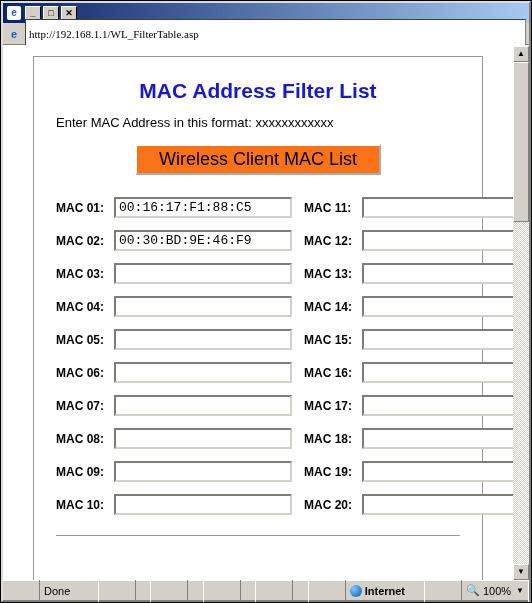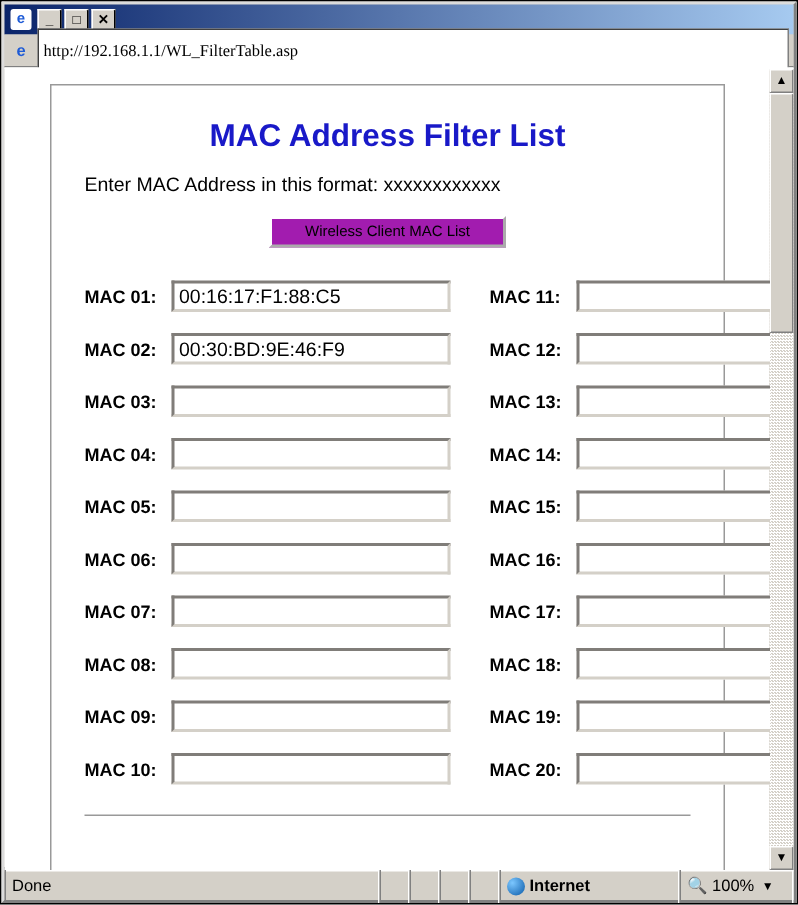--- a/index.html
+++ b/index.html
@@ -142,53 +142,54 @@
     margin-bottom:12px;
   }
   .subhead {
     text-align:left;
     font-size:13px;
     font-family: Arial;
     margin-bottom:14px;
   }
   .btn-row { text-align:center; margin-bottom:22px; }
   .big-btn {
-    background:#a21caf;
+    background:#f97316;
     border:2px outset #fff;
     padding:3px 22px;
-    font-size:10px;
+    font-size:18px;
     font-family: Arial;
     cursor:default;
   }
   .mac-grid {
     display:grid;
     grid-template-columns: 1fr 1fr;
     column-gap: 26px;
     row-gap: 14px;
     margin-bottom:20px;
+    gap:12px;
   }
   .mac-row {
     display:flex;
     align-items:center;
   }
   .mac-label {
     font-size:12px;
     font-family: Arial;
     font-weight:bold;
     width:58px;
     text-align:left;
   }
   .mac-input {
     flex:1;
     border:2px inset #d4d0c8;
     background:#fff;
     height:21px;
     padding:1px 3px;
     font-size:13px;
-    font-family: Liberation Sans, sans-serif;
+    font-family: Liberation Mono, monospace;
   }
   .divider {
     border:none;
     border-top:1px solid #999;
     border-bottom:1px solid #fff;
     margin: 8px 0 20px 0;
   }
   .statusbar {
     height:20px;
     background:#d4d0c8;
@@ -201,20 +202,21 @@
     border:1px solid #808080;
     border-top-color:#808080;
     border-left-color:#808080;
     border-right-color:#fff;
     border-bottom-color:#fff;
     height:26px;
     padding:1px 4px;
     display:flex;
     align-items:center;
     gap:3px;
+    margin-left:36px;
   }
   .status-pane.main { flex:1; min-width:60px; }
   .status-pane.tiny { width:20px; }
   .status-pane.med { width:120px;font-weight:bold; }
   .status-pane.zoom { width:76px; }
   .globe-icon {
     width:12px; height:12px; border-radius:50%;
     background: radial-gradient(circle at 30% 30%, #7cc7ff, #0a5aa8);
     display:inline-block;
   }

